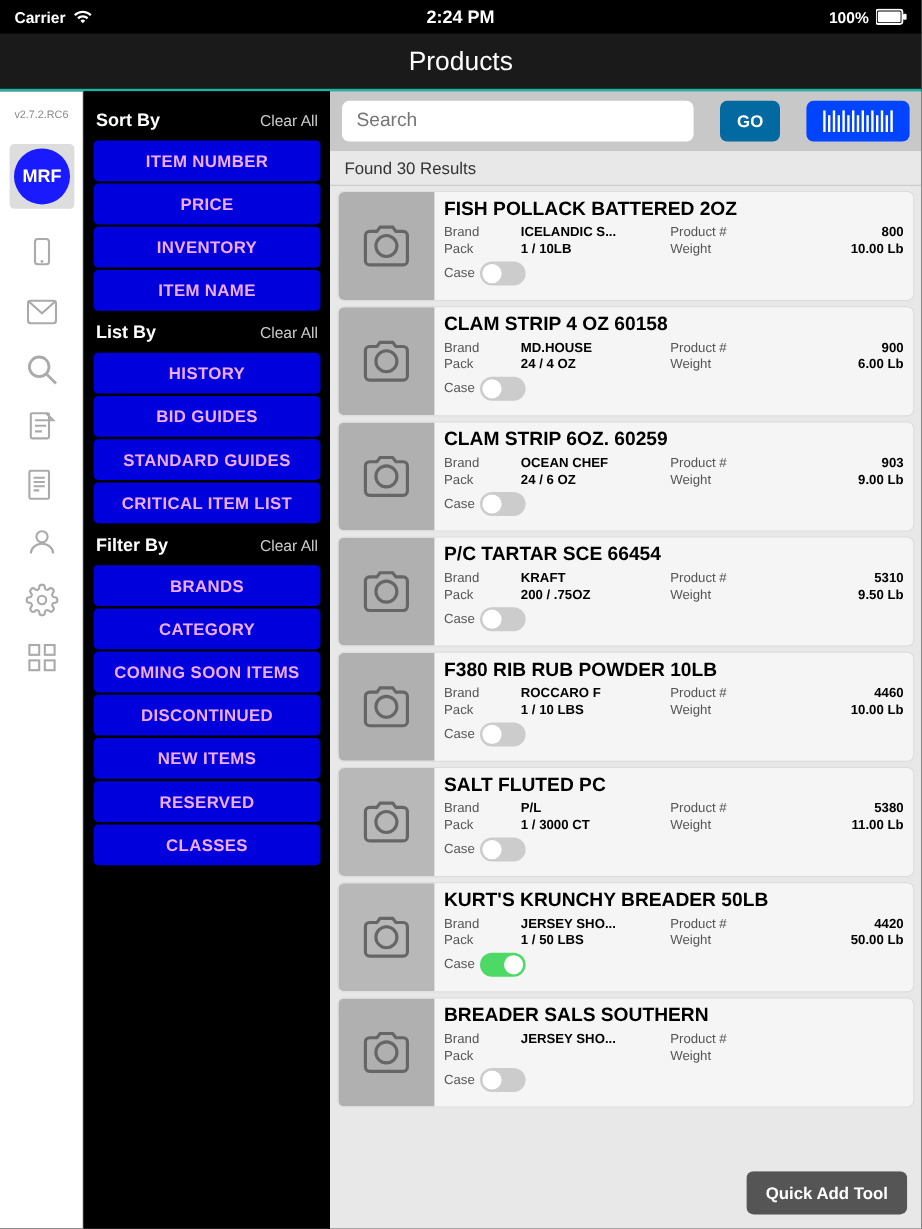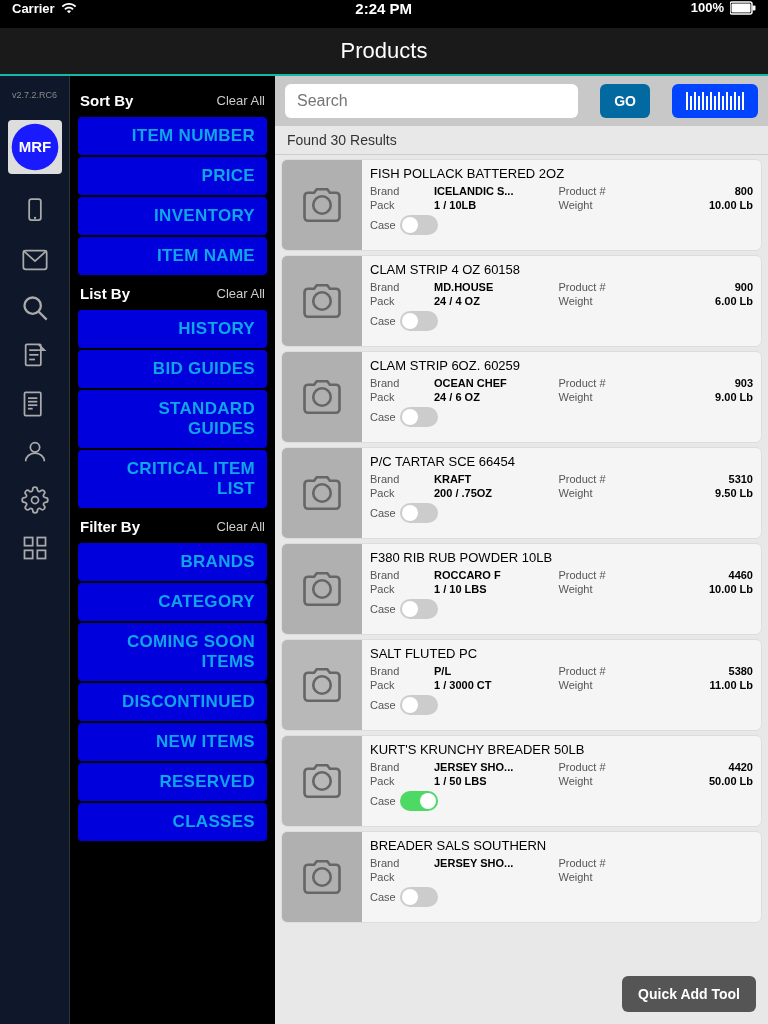--- a/index.html
+++ b/index.html
@@ -5,21 +5,21 @@
   <style>
     * { box-sizing: border-box; margin: 0; padding: 0; }
     body { width: 768px; height: 1024px; font-family: -apple-system, Arial, sans-serif; background: #000; overflow: hidden; }
 
     
     .status-bar {
       background: #000;
       color: #fff;
       display: flex;
       justify-content: space-between;
-      align-items: flex-start;
+      align-items: center;
       padding: 0 12px;
       height: 28px;
       font-size: 13px;
       font-weight: 600;
       gap: 48px;
     }
     .status-left { display: flex; align-items: center; gap: 6px; }
     .status-right { display: flex; align-items: center; gap: 6px; }
 
     
@@ -35,21 +35,21 @@
       padding: 10px 0;
       border-bottom: 2px solid #14b8a6;
     }
 
     
     .main-area { display: flex; flex: 1; overflow: hidden; }
 
     
     .icon-rail {
       width: 70px;
-      background: #0f172a;
+      background: #ffffff;
       display: flex;
       flex-direction: column;
       align-items: center;
       padding-top: 10px;
       gap: 20px;
       border-right: 1px solid #333;
     }
     .icon-rail-item {
       display: flex;
       flex-direction: column;
@@ -86,27 +86,27 @@
       background: none;
       border: none;
       color: #ccc;
     }
     .sidebar-btn {
       display: block;
       width: calc(100% - 16px);
       margin: 2px 8px;
       padding: 9px 12px;
       background: #0000dd;
-      color: #0ea5e9;
-      font-size: 17px;
+      color: #f0abfc;
+      font-size: 14px;
       font-weight: 600;
       border: none;
       border-radius: 4px;
       cursor: pointer;
-      text-align: right;
+      text-align: center;
       letter-spacing: 0.3px;
     }
 
     
     .content-area {
       flex: 1;
       display: flex;
       flex-direction: column;
       background: #e8e8e8;
       overflow: hidden;
@@ -182,22 +182,22 @@
       align-items: center;
       justify-content: center;
       flex-shrink: 0;
     }
     .product-image svg { width: 42px; height: 42px; fill: #666; }
     .product-info {
       flex: 1;
       padding: 6px 8px;
     }
     .product-name {
-      font-size: 13px;
-      font-weight: 400;
+      font-size: 16px;
+      font-weight: 700;
       color: #000;
       margin-bottom: 4px;
       text-transform: uppercase;
     }
     .product-details {
       display: grid;
       grid-template-columns: 60px 1fr 70px 1fr;
       gap: 2px 4px;
       font-size: 11px;
       color: #333;

